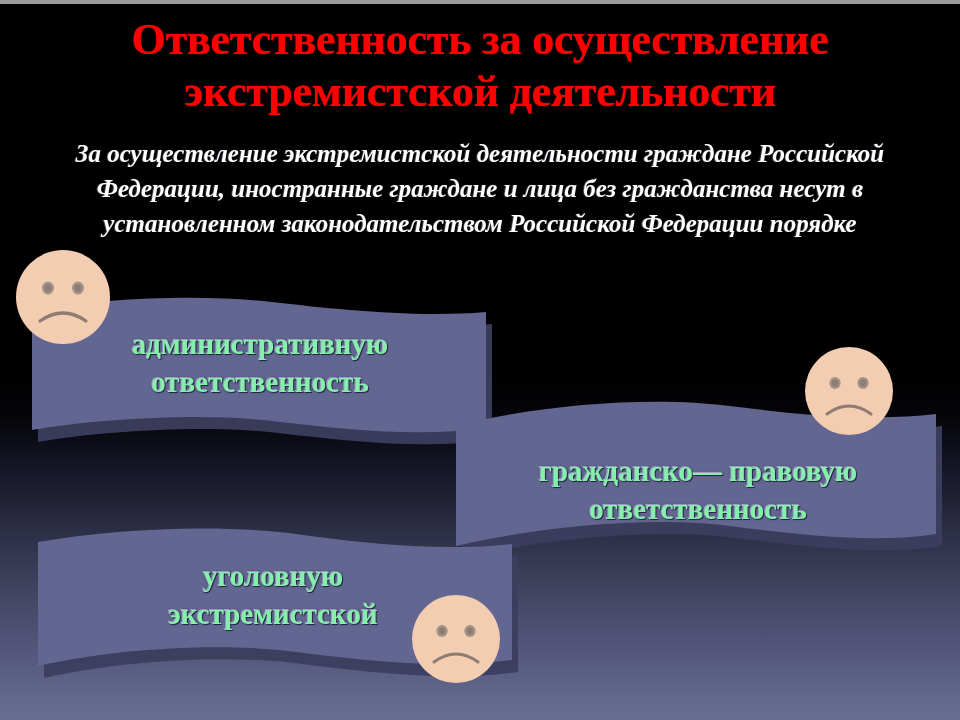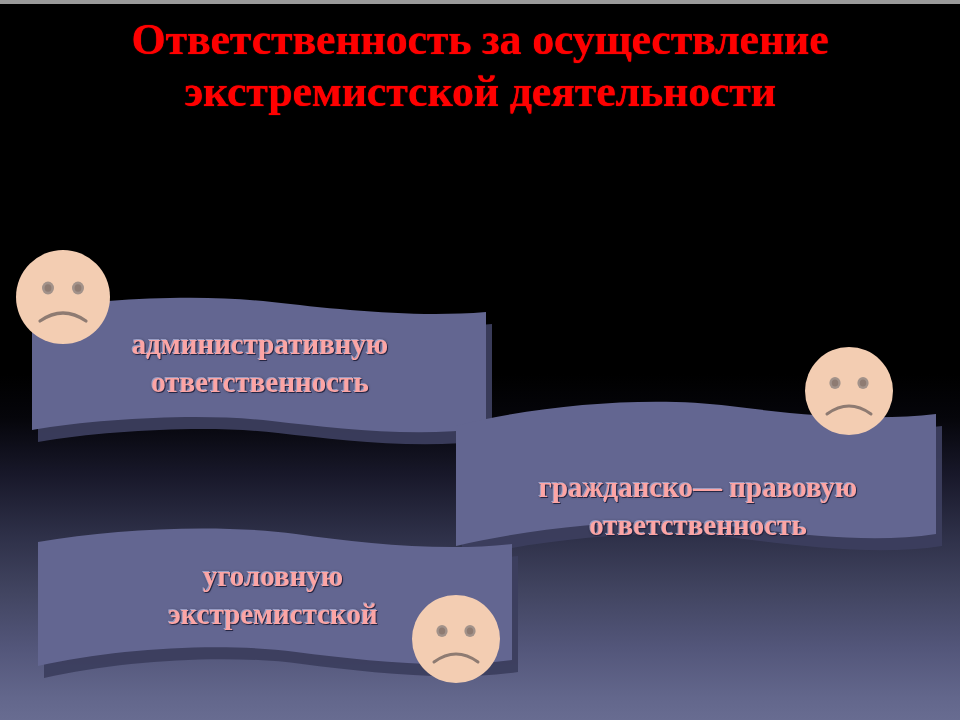--- a/index.html
+++ b/index.html
@@ -76,37 +76,37 @@
 
   
   .banner-wrap {
     position: absolute;
     z-index: 10;
   }
   .banner-wrap svg { display: block; overflow: visible; }
   .banner-label {
     position: absolute;
     text-align: center;
-    color: #fca5a5;
+    color: #86efac;
     font-weight: bold;
     font-size: 29px;
     line-height: 38px;
     z-index: 22;
     white-space: pre-line;
     text-shadow: 1px 1px 0 rgba(30,30,60,0.85),
                  -1px -1px 0 rgba(210,215,255,0.55),
                  0 0 3px rgba(0,0,0,0.45);
     pointer-events: none;
   }
   #banner1-wrap { left: 14px;  top: 288px; }
   #banner2-wrap { left: 442px; top: 392px; }
   #banner3-wrap { left: 22px;  top: 520px; }
 
   #banner1-label { left: 34px;  top: 325px; width: 452px; }
-  #banner2-label { left: 458px; top: 452px; width: 480px; margin-top: 16px; }
+  #banner2-label { left: 458px; top: 452px; width: 480px; }
   #banner3-label { left: 38px;  top: 557px; width: 470px; }
 
   
   .face {
     position: absolute;
     z-index: 40;
   }
   .face svg { display: block; }
   #face1 { left: 14px;  top: 248px; }
   #face2 { left: 803px; top: 345px; }
@@ -181,14 +181,15 @@
       <ellipse cx="32" cy="38" rx="5.6" ry="6" fill="#a2928a"></ellipse>
       <ellipse cx="32" cy="38" rx="3.2" ry="3.5" fill="#8e7b72"></ellipse>
       <ellipse cx="60" cy="38" rx="5.6" ry="6" fill="#a2928a"></ellipse>
       <ellipse cx="60" cy="38" rx="3.2" ry="3.5" fill="#8e7b72"></ellipse>
       <path d="M24,69 Q46,53 68,69" stroke="#8e7b72" stroke-width="3" fill="none" stroke-linecap="round"></path>
     </svg>
   </div>
 
   <div id="title">Ответственность за осуществление
 экстремистской деятельности</div>
+  <div id="subtitle">За осуществление экстремистской деятельности граждане Российской Федерации, иностранные граждане и лица без гражданства несут в установленном законодательством Российской Федерации порядке</div>
 
 </div>
 
 </body></html>

